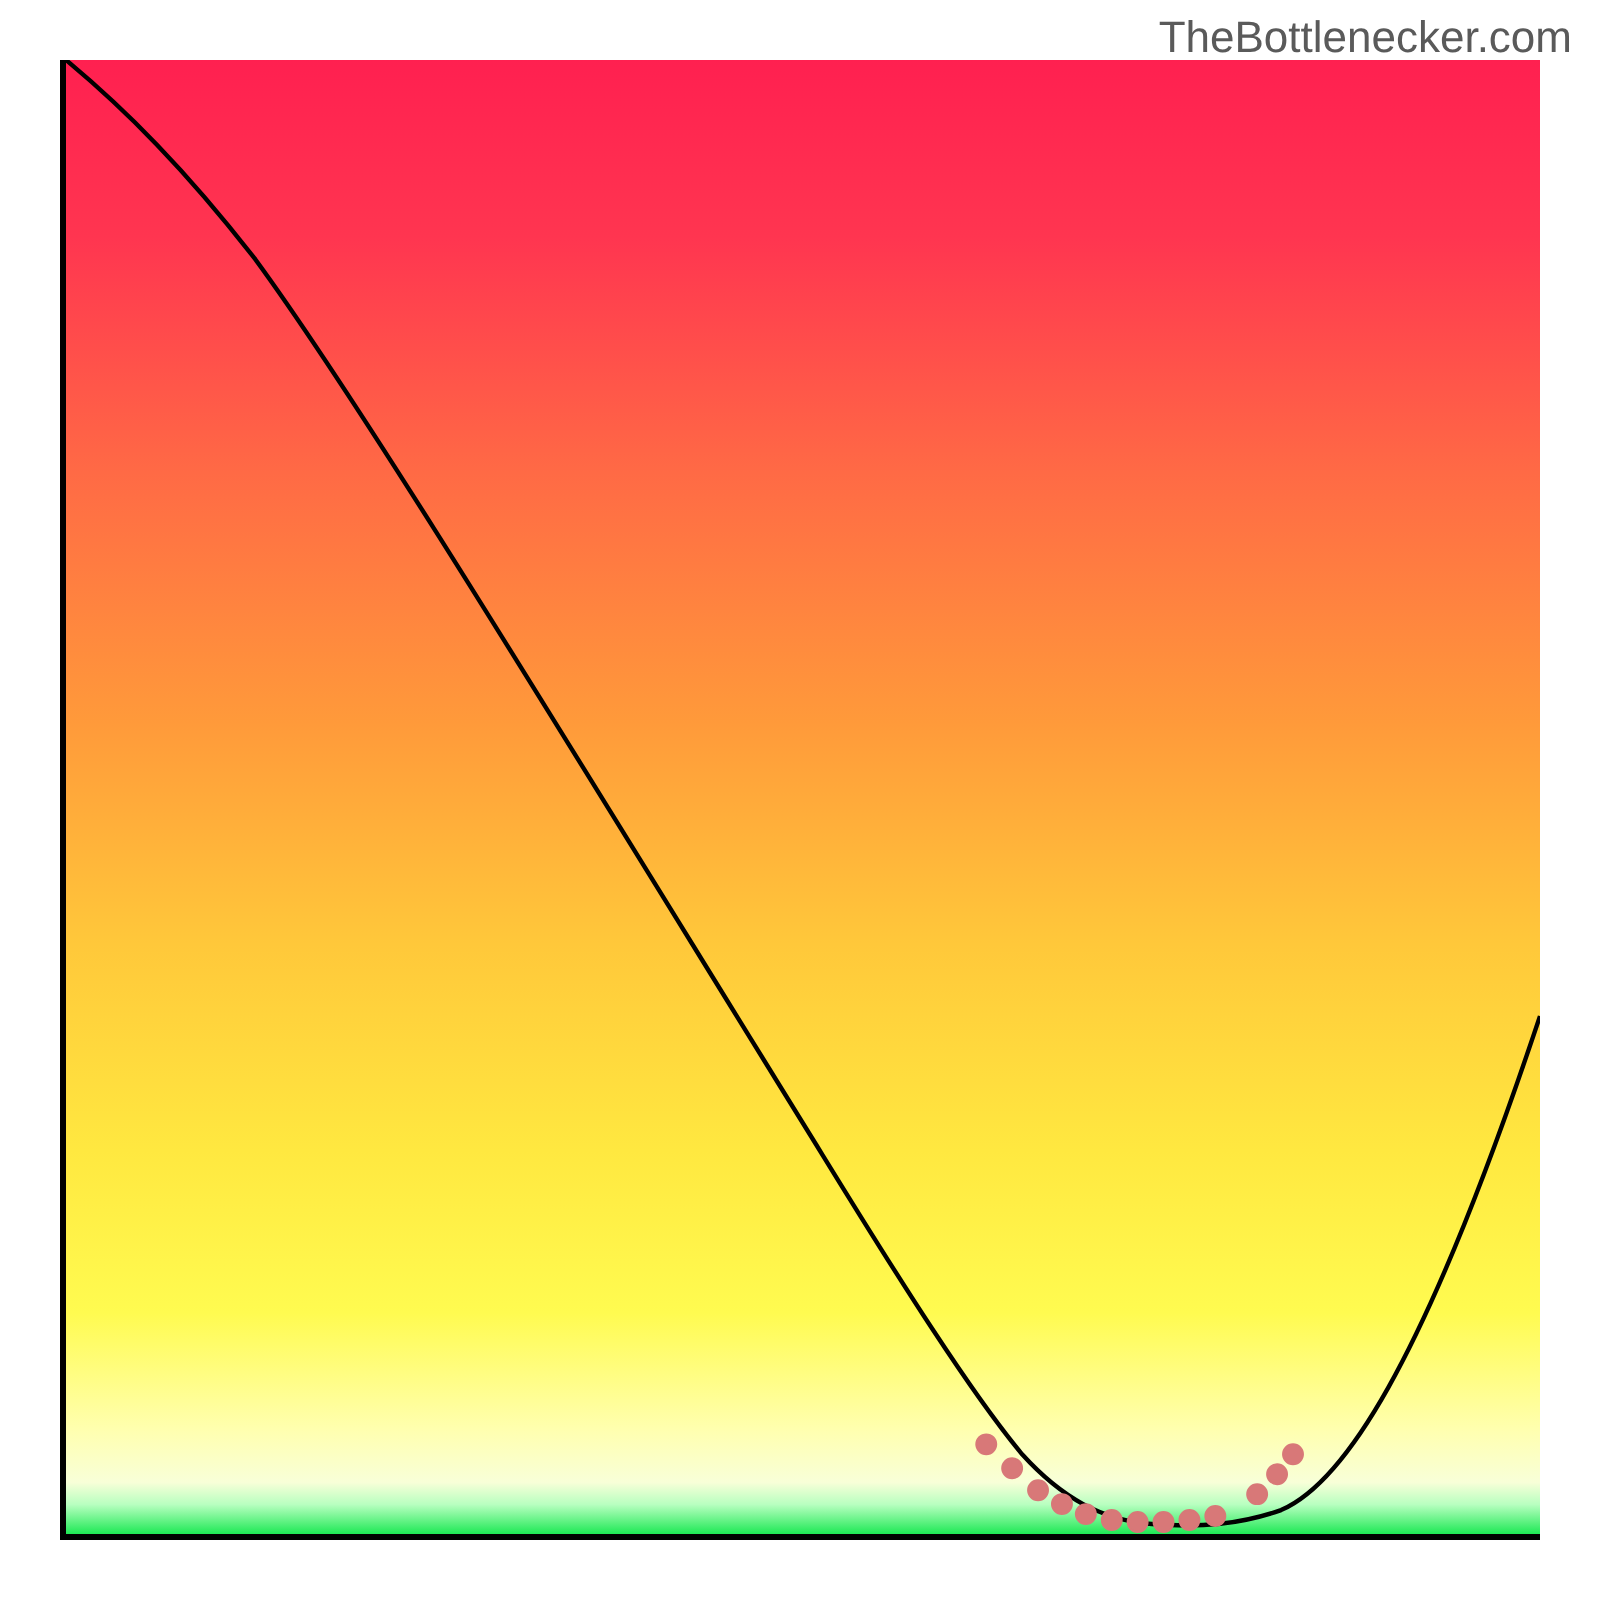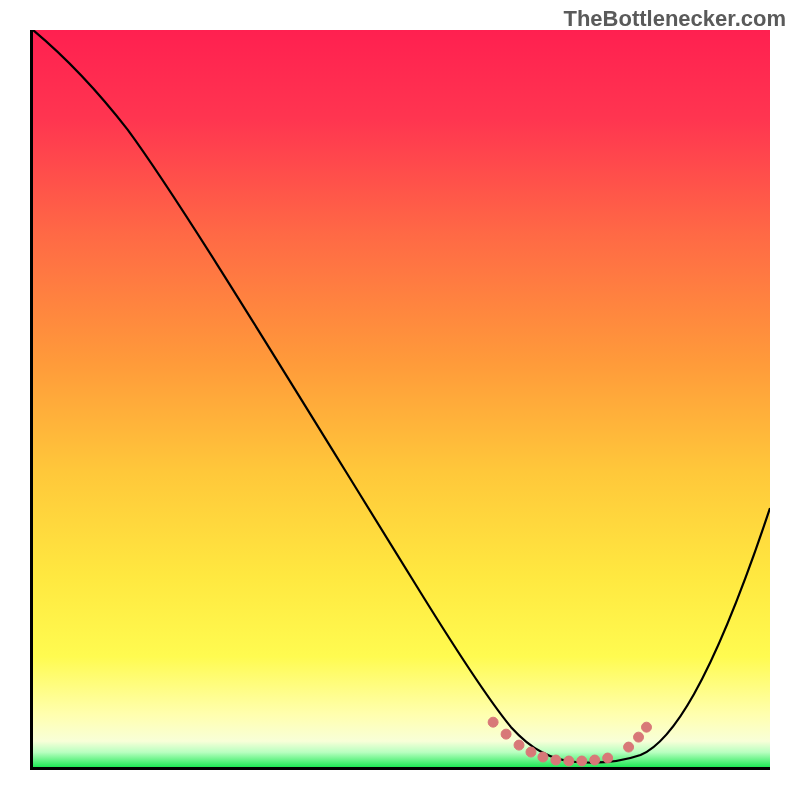--- a/index.html
+++ b/index.html
@@ -9,21 +9,21 @@
     background: #ffffff;
     position: relative;
     overflow: hidden;
     font-family: Arial, sans-serif;
   }
   .watermark {
     position: absolute;
     top: 6px;
     right: 14px;
     font-size: 22px;
-    font-weight: bold;
+    font-weight: normal;
     color: #5a5a5a;
     z-index: 10;
   }
   .chart-area {
     position: absolute;
     top: 30px;
     left: 30px;
     width: 740px;
     height: 740px;
     border: 3px solid #000;

